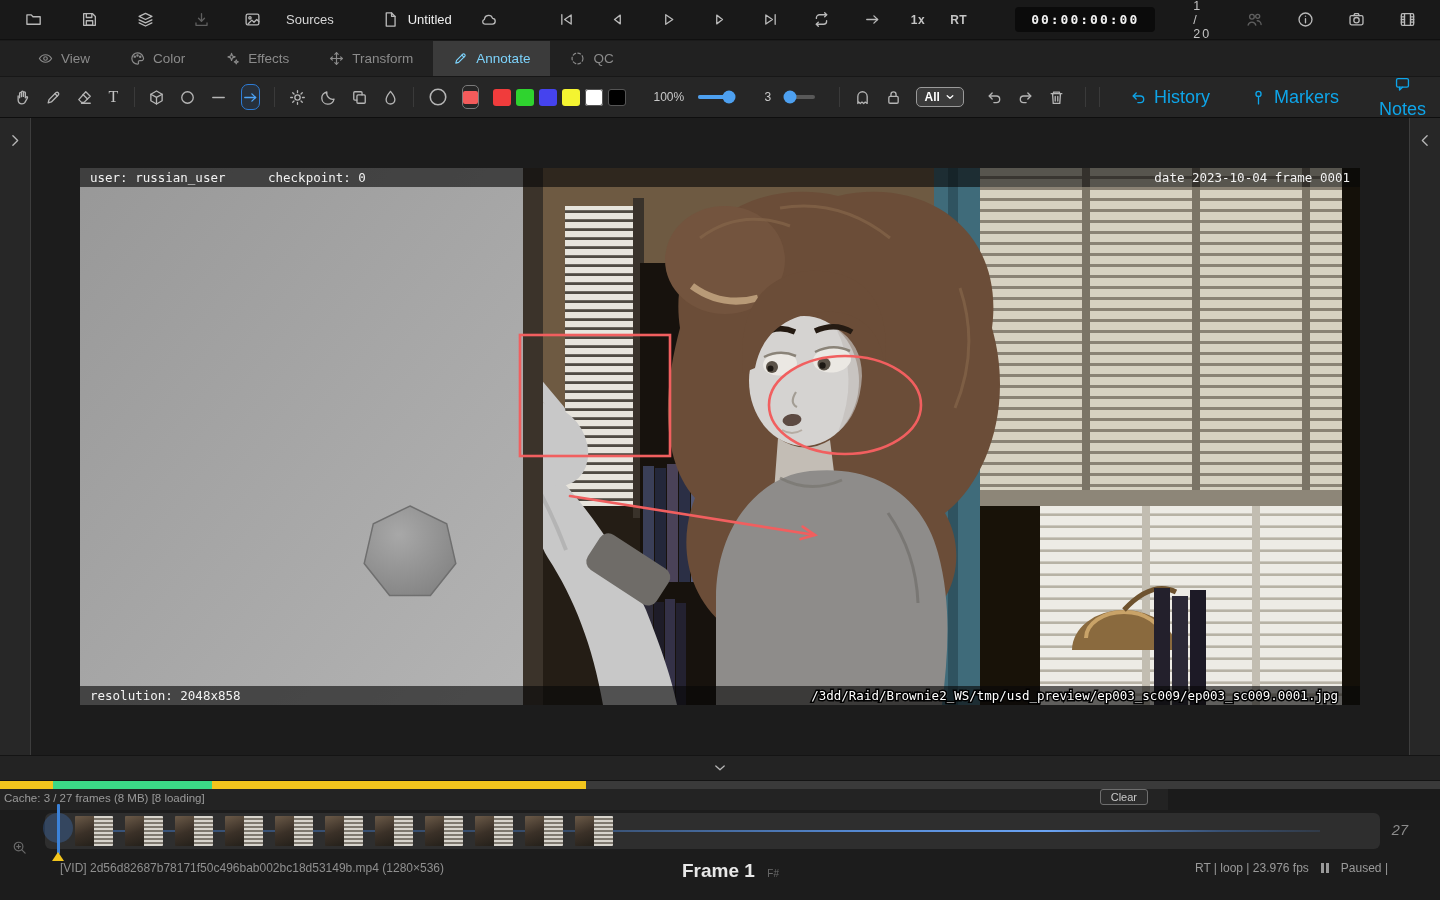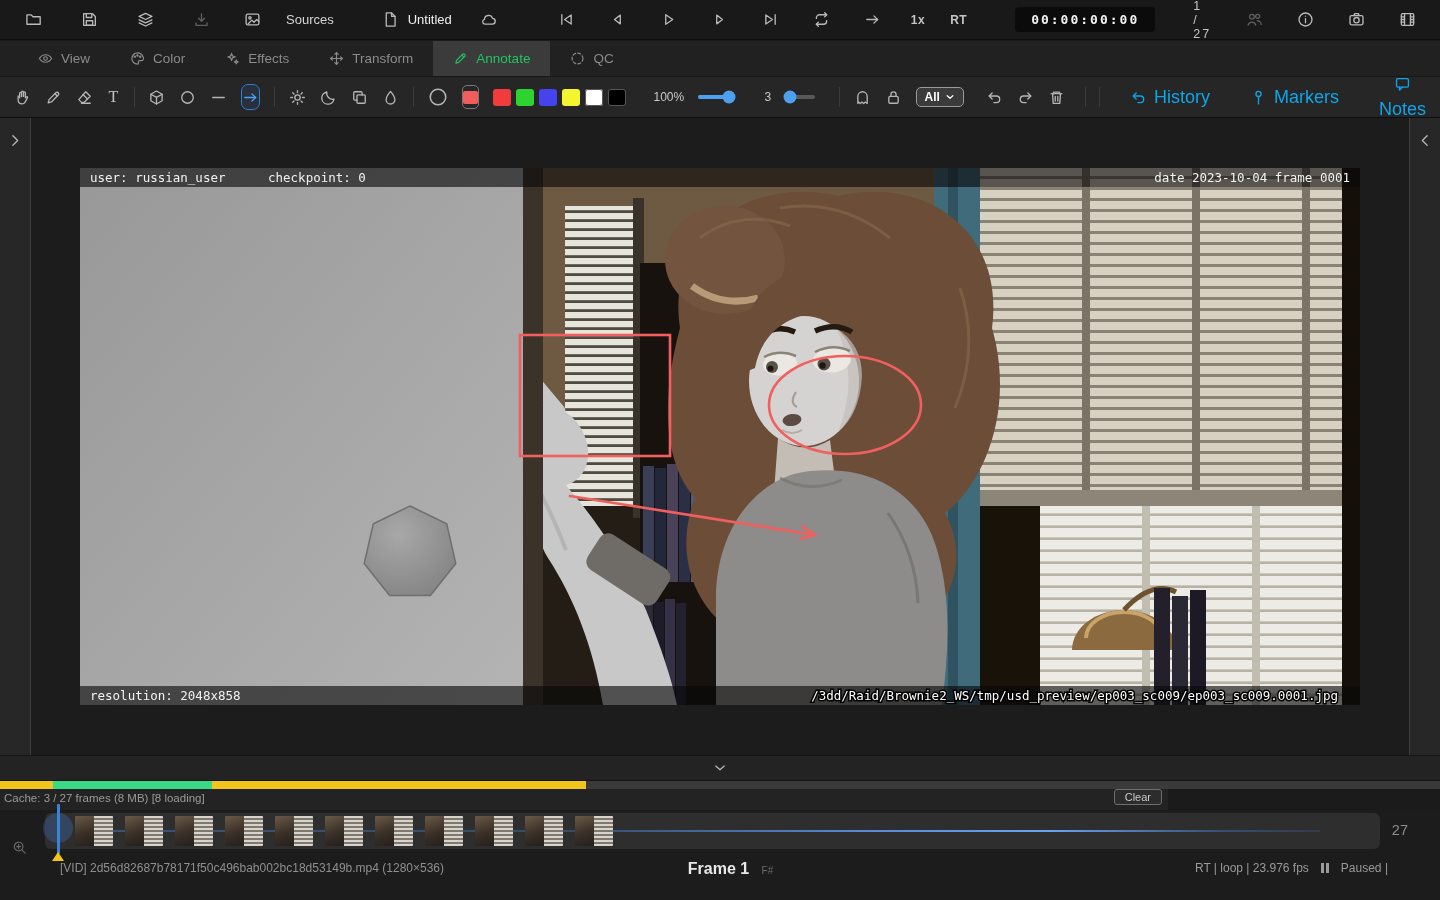--- a/index.html
+++ b/index.html
@@ -23,21 +23,21 @@
     color:#f2f2f2; font-family:"DejaVu Sans Mono", monospace; font-size:13px;
     font-weight:bold; letter-spacing:2px; }
   .mini-label { color:#c4c4c4; font-size:12px; font-weight:bold; letter-spacing:.5px; }
 
   
   #tabbar { position:absolute; left:0; top:41px; width:1440px; height:36px;
     background:#212121; border-bottom:1px solid #171717;
     display:flex; align-items:stretch; padding-left:18px; }
   .tab { display:flex; align-items:center; gap:8px; padding:0 20px;
     color:#8b8b8b; font-size:13.5px; cursor:default; }
-  .tab.active { background:#3b3b3b; color:#22c55e; }
+  .tab.active { background:#3b3b3b; color:#7dd3fc; }
 
   
   #toolbar { position:absolute; left:0; top:77px; width:1440px; height:41px;
     background:#262626; border-bottom:1px solid #0e0e0e;
     display:flex; align-items:center; padding:0 14px; gap:14px; }
   .tool { display:flex; align-items:center; justify-content:center;
     width:24px; height:24px; color:#b5b5b5; font-size:15px; }
   .tool.active-tool { width:34px; height:26px; border:1.5px solid #2e7cd6;
     border-radius:7px; background:rgba(46,124,214,.12); color:#4da3f5; }
   .swatch-sel-box { width:24px; height:24px; border:1px solid #7a7a7a;
@@ -66,37 +66,37 @@
   #canvas svg { display:block; width:100%; height:100%; }
 
   
   #collapse { position:absolute; left:0; top:755px; width:1440px; height:26px;
     background:#232323; border-top:1px solid #141414; border-bottom:1px solid #141414;
     display:flex; align-items:center; justify-content:center; color:#b9b9b9; }
   #cachebar { position:absolute; left:0; top:781px; width:1440px; height:8px; background:#3a3a3a; }
   .cacheseg { position:absolute; top:0; height:100%; }
   #cacherow { position:absolute; left:0; top:789px; width:1168px; height:21px; background:#232323; }
   #cachelabel { position:absolute; left:4px; top:3px; color:#9a9a9a; font-size:11.5px; }
-  #clearbtn { position:absolute; right:6px; top:0px; border:1px solid #6e6e6e; border-radius:3px;
+  #clearbtn { position:absolute; right:20px; top:0px; border:1px solid #6e6e6e; border-radius:3px;
     background:#2c2c2c; color:#c9c9c9; font-size:11px; padding:1px 10px; }
-  #timelinerow { position:absolute; left:0; top:810px; width:1440px; height:42px; background:#1c1c1c; }
+  #timelinerow { position:absolute; left:0; top:810px; width:1440px; height:42px; background:#1c1c1c;font-style:italic; }
   #tstrip { position:absolute; left:45px; top:3px; width:1335px; height:36px;
     background:#2e2e2e; border-radius:6px; }
   #thumbs { position:absolute; left:30px; top:3px; height:30px; display:flex; gap:12px; }
   .thumb { width:38px; height:30px; display:flex; border-radius:1px; overflow:hidden; }
   .thumb .tl { flex:1; background:linear-gradient(160deg,#6b5a48 0%,#3a3027 55%,#24201a 100%); }
   .thumb .tr { flex:1; background:repeating-linear-gradient(180deg,#d8d4cc 0 2px,#7e786e 2px 4px); }
   #waveform { position:absolute; left:30px; top:17px; width:1245px; height:2px;
     background:linear-gradient(90deg, rgba(70,130,215,.45) 0%, rgba(70,130,215,.35) 40%,
       rgba(90,150,235,.85) 62%, rgba(110,170,255,.95) 78%, rgba(70,130,215,.4) 92%, rgba(70,130,215,.15) 100%); }
   #endframe { position:absolute; right:32px; top:12px; color:#8c8c8c; font-size:14.5px; }
   #statusbar { position:absolute; left:0; top:852px; width:1440px; height:48px; background:#1c1c1c; }
   #mediainfo { position:absolute; left:60px; top:9px; color:#8f8f8f; font-size:12px; }
   #framecenter { position:absolute; left:0; top:8px; width:100%; text-align:center; }
-  #framecenter .f1 { color:#e8e8e8; font-size:16px; font-weight:bold;padding-left:21px; }
+  #framecenter .f1 { color:#e8e8e8; font-size:19px; font-weight:bold;padding-left:21px; }
   #framecenter .f2 { color:#6a6a6a; font-size:10px; margin-left:8px; }
   #transport { position:absolute; right:52px; top:9px; color:#9a9a9a; font-size:12px;
     display:flex; align-items:center; gap:12px; }
   .pauseglyph { display:inline-flex; gap:2px; }
   .pauseglyph i { display:block; width:3px; height:10px; background:#9a9a9a; }
   #zoomtool { position:absolute; left:12px; top:840px; color:#6a6a6a; }
 
   
   #playhead-glow { position:absolute; left:43px; top:813px; width:30px; height:30px;
     border-radius:50%; background:rgba(64,120,200,.32); }
@@ -204,21 +204,21 @@
         <svg class="ic" viewBox="0 0 16 16">
             <path d="M2.6 8h10.2"></path>
             <path d="M9.3 4.6L12.8 8l-3.5 3.4"></path>
           </svg>
         </span>
       <span class="mini-label">1x</span>
       <span class="mini-label">RT</span>
     </div>
     <span class="sep" style="margin:0 24px;"></span>
     <span id="timecode">00:00:00:00</span>
-    <span class="mini-label" style="margin-left:38px; letter-spacing:2px; font-weight:normal; font-size:12.5px;">1 / 27</span>
+    <span class="mini-label" style="margin-left:38px; letter-spacing:2px; font-weight:normal; font-size:12.5px;">1 / 20</span>
     <div class="tb-group" style="margin-left:30px; gap:25px;">
       <span class="tb-btn dim">
         <svg class="ic" viewBox="0 0 16 16">
             <circle cx="5.6" cy="5.4" r="2.2"></circle>
             <path d="M2 13.3a3.7 3.7 0 0 1 7.2 0"></path>
             <circle cx="11" cy="5" r="1.9"></circle>
             <path d="M10.6 9.2a3.5 3.5 0 0 1 3.6 3.6"></path>
           </svg>
         </span>
       <span class="tb-btn">

